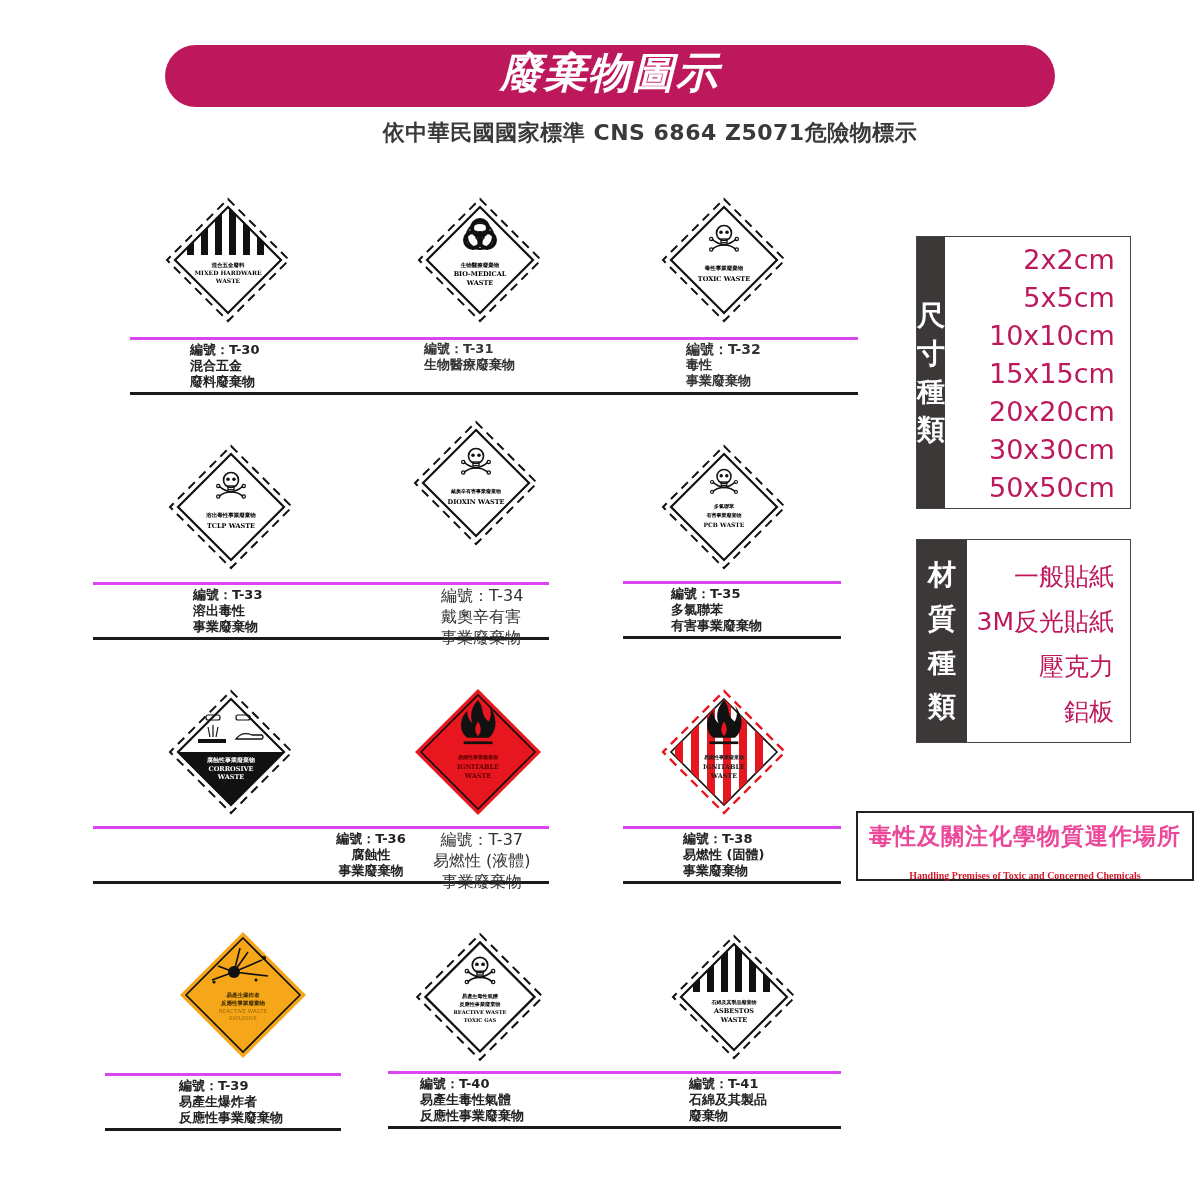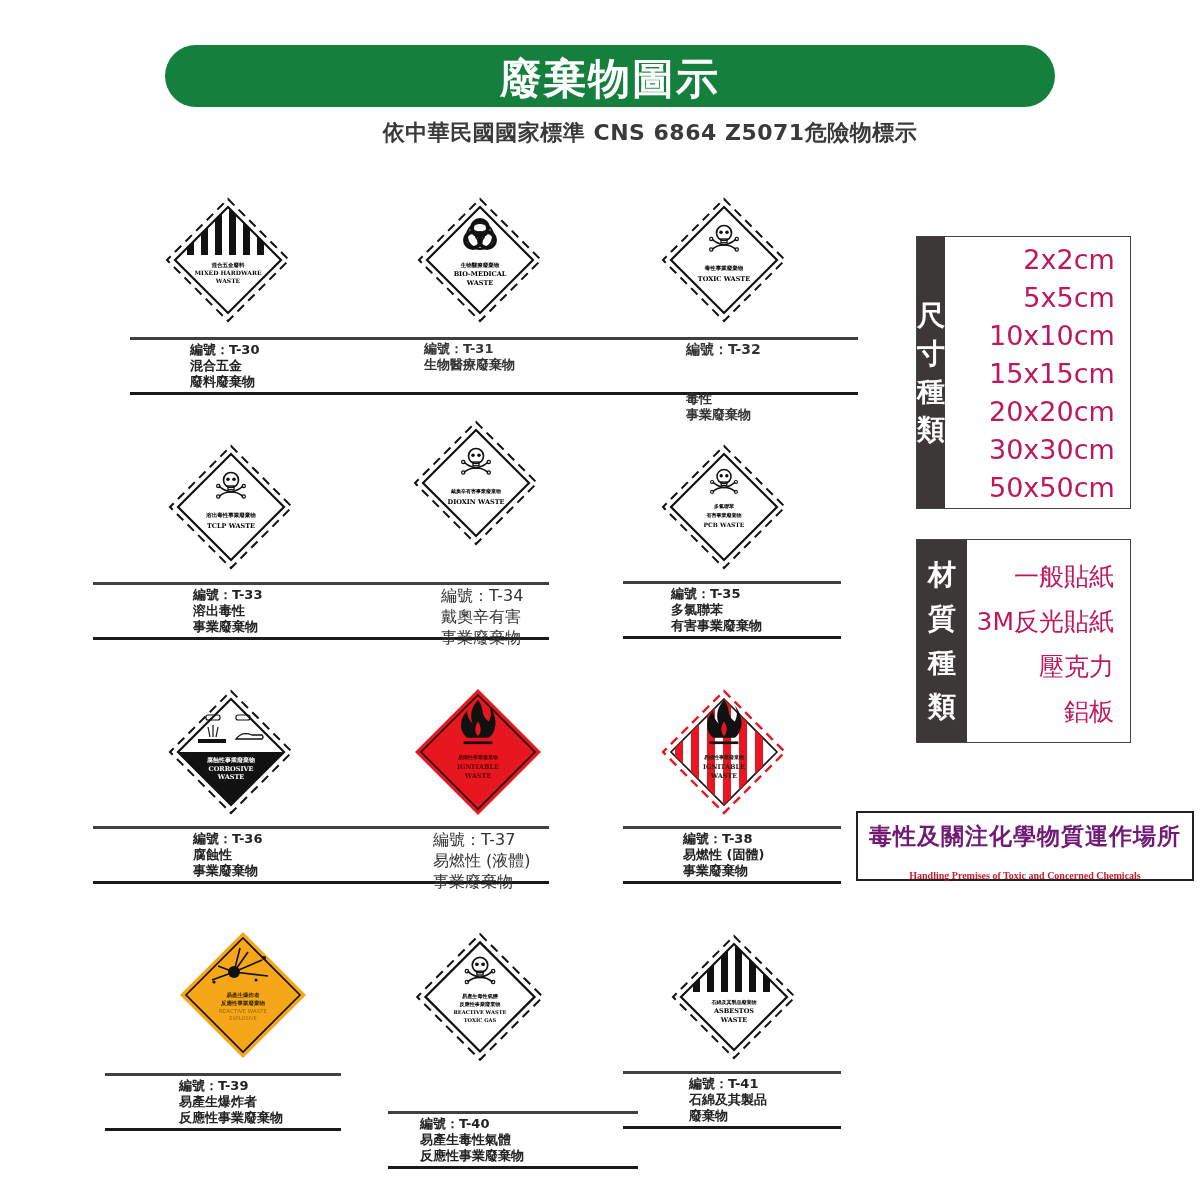--- a/index.html
+++ b/index.html
@@ -1,54 +1,54 @@
 <!DOCTYPE html>
 <html><head>
 <meta charset="utf-8">
 <style>
   * { box-sizing: border-box; margin: 0; padding: 0; }
   html, body { width: 1200px; height: 1200px; background: #ffffff; overflow: hidden; }
   body { position: relative; font-family: "DejaVu Sans", "Liberation Sans", sans-serif; color: #333; }
 
   .title-bar {
     position: absolute; left: 165px; top: 45px; width: 890px; height: 62px;
-    background: #15803d; border-radius: 31px;
-    display: flex; align-items: flex-end; justify-content: center;
+    background: #be185d; border-radius: 31px;
+    display: flex; align-items: flex-start; justify-content: center; font-style: italic;
   }
   .title-bar .t { color: #fff; font-size: 42px; font-weight: bold; letter-spacing: 2px; }
   .subtitle {
     position: absolute; left: 0; top: 118px; width: 1300px; text-align: center;
     font-size: 22px; font-weight: bold; color: #3a3a3a; letter-spacing: 0.5px;
   }
 
   .item { position: absolute; }
   .item .sym { position: absolute; }
   .item .cap {
-    position: absolute; border-top: 3px solid #404040; border-bottom: 3px solid #1a1a1a;
+    position: absolute; border-top: 3px solid #d946ef; border-bottom: 3px solid #1a1a1a;
     padding: 2px 0 2px 0;
   }
   .cap .line { font-size: 13px; line-height: 16px; color: #222; font-weight: bold; white-space: nowrap; }
 
   .lbl-text { font-family: "DejaVu Serif", "Liberation Serif", serif; font-weight: bold; }
 
   .spec-box {
     position: absolute; border: 1.5px solid #444; background: #fff; display: flex;
   }
   .spec-box .side {
     width: 50px; background: #3c3838; color: #fff; display: flex; flex-direction: column;
     align-items: center; justify-content: center; font-size: 28px; font-weight: bold; line-height: 38px;
   }
   .spec-box .vals { flex: 1; display: flex; flex-direction: column; align-items: flex-end; padding-right: 16px; }
   .spec-box .v { font-size: 27px; color: #be185d; }
 
   .sign-box {
     position: absolute; left: 856px; top: 811px; width: 338px; height: 70px;
     border: 2px solid #222; background: #fff; text-align: center;
   }
-  .sign-box .zh { color: #701a75; font-size: 23px; font-weight: bold; margin-top: 8px; font-family: "DejaVu Serif", "Liberation Serif", serif; letter-spacing: 1px; }
+  .sign-box .zh { color: #ec4899; font-size: 23px; font-weight: bold; margin-top: 8px; font-family: "DejaVu Serif", "Liberation Serif", serif; letter-spacing: 1px; }
   .sign-box .en { color: #d21a2a; font-size: 10px; font-weight: bold; font-family: "Liberation Serif", serif; margin-top: 18px; }
 </style>
 </head>
 <body>
 
 <div class="title-bar">
   <span class="t">廢棄物圖示</span>
 </div>
 <div class="subtitle" style="width:1300px;left:0;">依中華民國國家標準 CNS 6864 Z5071危險物標示</div>
 
@@ -132,21 +132,21 @@
 
 <div class="item" style="left:656px;top:195px;width:150px;height:200px;">
   <svg class="sym" style="left:0;top:0;" width="136" height="136" viewBox="0 0 130 136">
     <use href="#dashframe"></use>
     <use href="#skull" transform="translate(65,44) scale(0.75)"></use>
     <text x="65" y="75" font-size="5.5" text-anchor="middle" class="lbl-text">毒性事業廢棄物</text>
     <text x="65" y="86" font-size="6.5" text-anchor="middle" class="lbl-text">TOXIC WASTE</text>
   </svg>
   <div style="position:absolute;left:30px;top:146px;">
     <div class="line" style="font-size:14px;font-weight:bold;line-height:16px;">編號：T-32</div>
-    <div class="line" style="font-size:13px;font-weight:bold;line-height:16px;margin-top:34px;">毒性</div>
+    <div class="line" style="font-size:13px;font-weight:bold;line-height:16px;">毒性</div>
     <div class="line" style="font-size:13px;font-weight:bold;line-height:16px;">事業廢棄物</div>
   </div>
 </div>
 
 <div class="item" style="left:93px;top:440px;width:460px;height:200px;">
   <svg class="sym" style="left:70px;top:2px;" width="136" height="136" viewBox="0 0 130 136">
     <use href="#dashframe"></use>
     <use href="#skull" transform="translate(65,44) scale(0.75)"></use>
     <text x="65" y="75" font-size="5.5" text-anchor="middle" class="lbl-text">溶出毒性事業廢棄物</text>
     <text x="65" y="86" font-size="6.5" text-anchor="middle" class="lbl-text">TCLP WASTE</text>
@@ -184,21 +184,21 @@
   </svg>
   <div class="cap" style="left:0;top:141px;width:218px;">
     <div style="padding-left:48px;">
       <div class="line">編號：T-35</div>
       <div class="line">多氯聯苯</div>
       <div class="line">有害事業廢棄物</div>
     </div>
   </div>
 </div>
 
-<div class="item" style="left:93px;top:685px;width:460px;height:200px;">
+<div class="item" style="left:93px;top:685px;width:460px;height:200px;text-align:center;">
   <svg class="sym" style="left:70px;top:2px;" width="136" height="136" viewBox="0 0 130 136">
     <defs>
         <clipPath id="c36">
           <polygon points="65,12 118,65 65,118 12,65"></polygon>
         </clipPath>
       </defs>
     <polygon points="65,4 126,65 65,126 4,65" fill="none" stroke="#111" stroke-width="2" stroke-dasharray="9,6"></polygon>
     <polygon points="65,12 118,65 65,118 12,65" fill="#fff" stroke="#111" stroke-width="2.2"></polygon>
     <g clip-path="url(#c36)">
         <rect x="0" y="65" width="130" height="70" fill="#111"></rect>
@@ -293,21 +293,21 @@
 
 <div class="item" style="left:388px;top:928px;width:250px;height:200px;">
   <svg class="sym" style="left:22px;top:2px;" width="140" height="140" viewBox="0 0 130 136">
     <use href="#dashframe"></use>
     <use href="#skull" transform="translate(65,40) scale(0.75)"></use>
     <text x="65" y="66" font-size="5" text-anchor="middle" class="lbl-text">易產生毒性氣體</text>
     <text x="65" y="74" font-size="5" text-anchor="middle" class="lbl-text">反應性事業廢棄物</text>
     <text x="65" y="82" font-size="5" text-anchor="middle" class="lbl-text">REACTIVE WASTE</text>
     <text x="65" y="89" font-size="5" text-anchor="middle" class="lbl-text">TOXIC GAS</text>
   </svg>
-  <div class="cap" style="left:0;top:143px;width:250px;margin-top:40px;">
+  <div class="cap" style="left:0;top:143px;width:250px;">
     <div style="padding-left:32px;">
       <div class="line">編號：T-40</div>
       <div class="line">易產生毒性氣體</div>
       <div class="line">反應性事業廢棄物</div>
     </div>
   </div>
 </div>
 
 <div class="item" style="left:623px;top:930px;width:220px;height:200px;">
   <svg class="sym" style="left:46px;top:2px;" width="130" height="136" viewBox="0 0 130 136">

